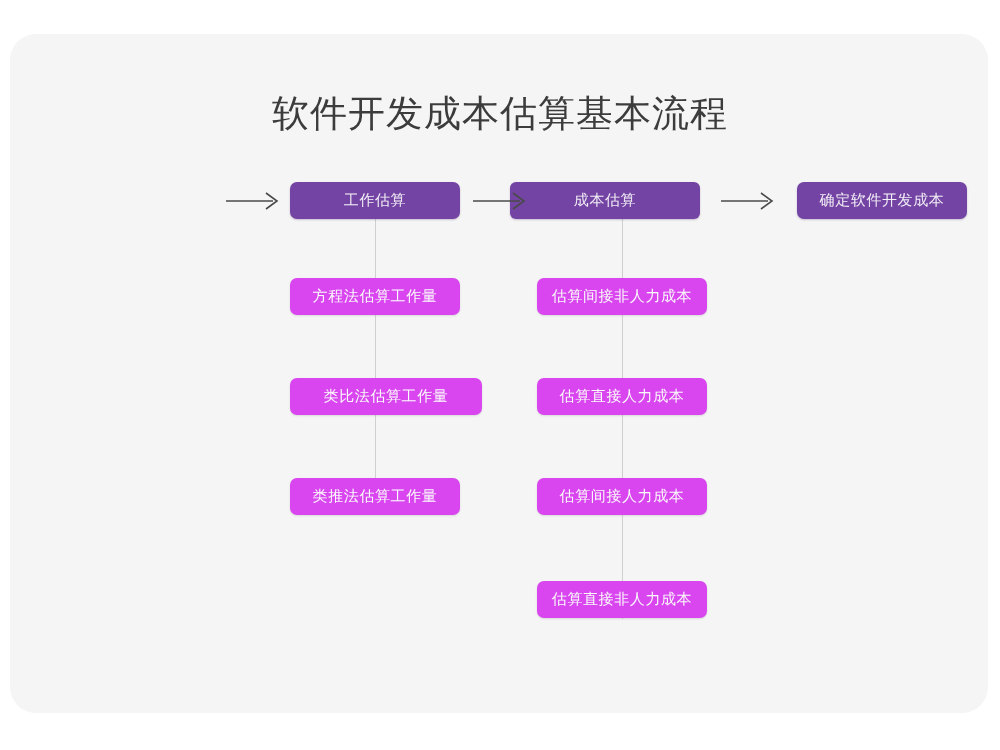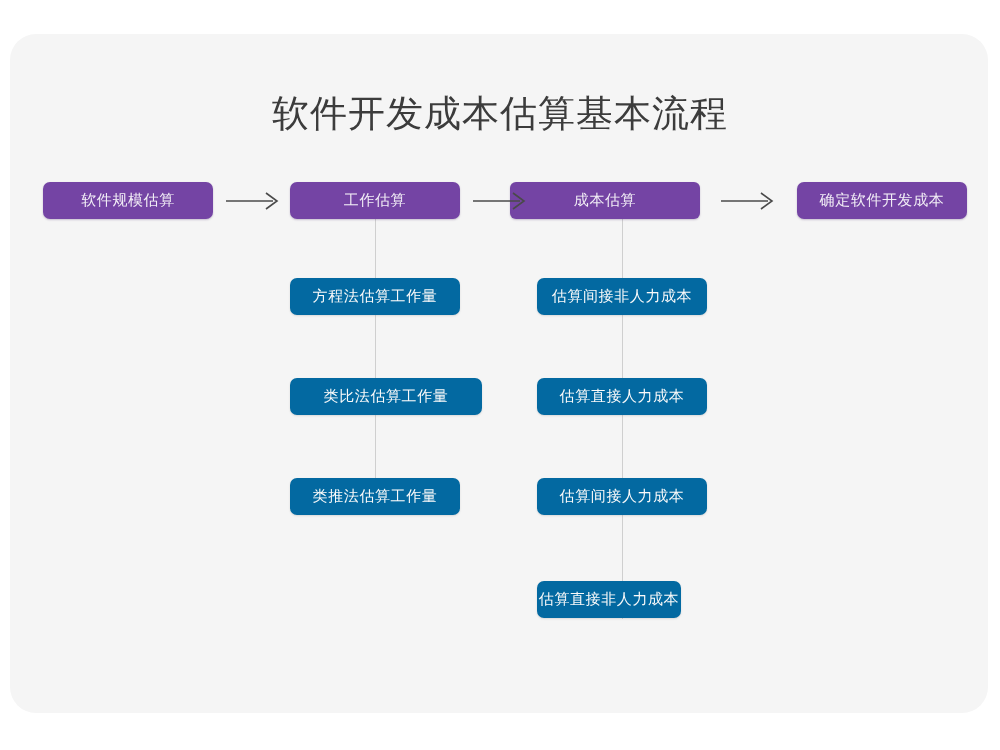--- a/index.html
+++ b/index.html
@@ -60,41 +60,41 @@
     height: 37px;
     font-size: 15px;
     letter-spacing: 0.6px;
   }
   .node.primary {
     background: #7444a4;
     color: #f2eef6;
     box-shadow: 0 1px 2px rgba(80,50,110,0.28);
   }
   .node.secondary {
-    background: #0369a1;
+    background: #d946ef;
     color: #fafafa;
     box-shadow: 0 1px 2px rgba(120,120,120,0.22);
   }
 
   
   #n-scale   { left: 43px;  top: 182px; width: 170px; }
   #n-effort  { left: 290px; top: 182px; width: 170px; }
   #n-cost    { left: 510px; top: 182px; width: 190px; border-radius: 6px; }
   #n-final   { left: 785px; top: 182px; width: 170px; margin-left: 12px; }
 
   
   #s-eq   { left: 290px; top: 278px; width: 170px; }
   #s-ana  { left: 290px; top: 378px; width: 192px; }
   #s-ext  { left: 290px; top: 478px; width: 170px; }
 
   
   #c-indir-non { left: 537px; top: 278px; width: 170px; }
   #c-dir-hr    { left: 537px; top: 378px; width: 170px; }
   #c-indir-hr  { left: 537px; top: 478px; width: 170px; }
-  #c-dir-non   { left: 537px; top: 581px; width: 144px; }
+  #c-dir-non   { left: 537px; top: 581px; width: 170px; }
 
   
   .vline {
     position: absolute;
     width: 1px;
     background: #cfcfcf;
   }
   #v-col2 { left: 375px; top: 219px; height: 296px; }
   #v-col3 { left: 622px; top: 219px; height: 400px; }
 
@@ -115,21 +115,20 @@
 
 <div id="canvas">
 
   <div id="card"></div>
 
   <div id="title">软件开发成本估算基本流程</div>
 
   <div class="vline" id="v-col2"></div>
   <div class="vline" id="v-col3"></div>
 
-  <div class="node primary" id="n-scale">软件规模估算</div>
 
   <div class="node primary" id="n-effort">工作估算</div>
 
   <div class="node primary" id="n-cost">成本估算</div>
 
   <div class="node primary" id="n-final">确定软件开发成本</div>
 
   <div class="arrow" id="a1">
     <svg width="56" height="22" viewBox="0 0 56 22">
       <line x1="1" y1="11" x2="48" y2="11" stroke="#4a4a4a" stroke-width="1.6"></line>

